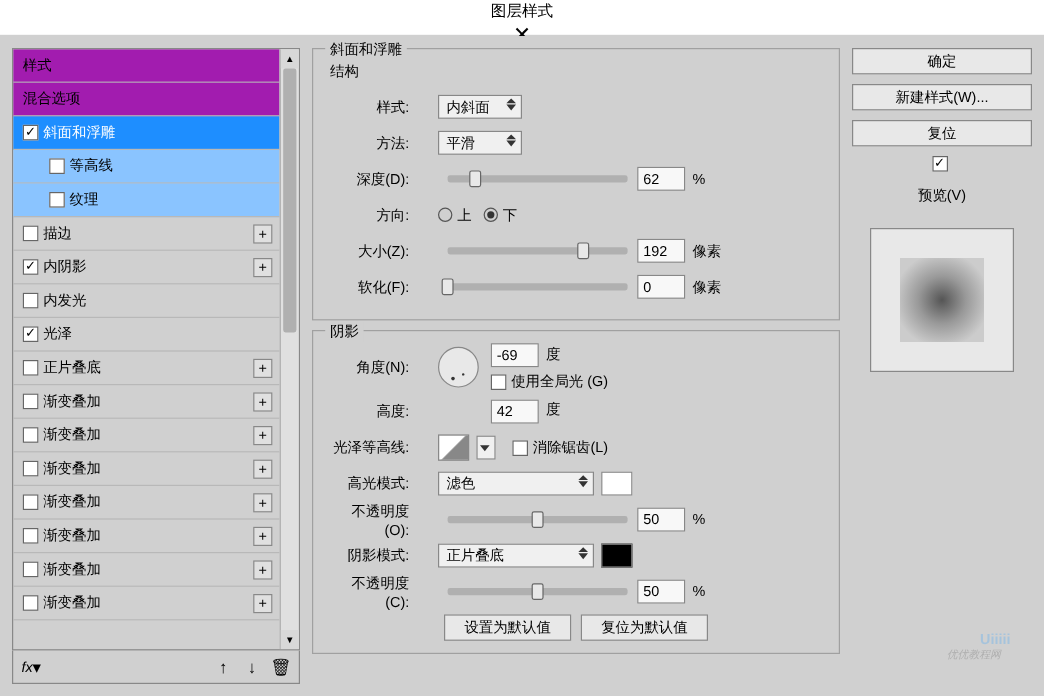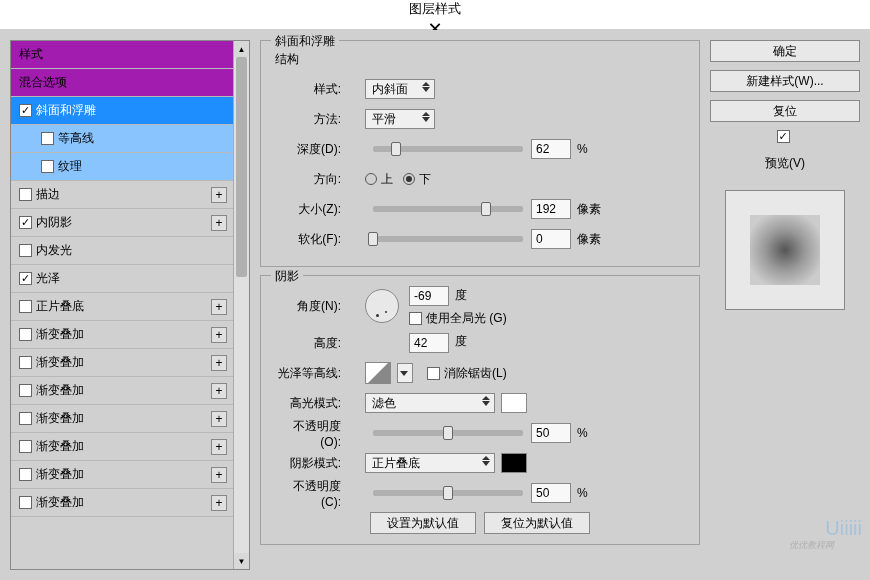--- a/index.html
+++ b/index.html
@@ -46,21 +46,21 @@
 .swatch-color { width: 26px; height: 20px; border: 1px solid #888; }
 .chk { width: 13px; height: 13px; border: 1px solid #666; background: #fff; display: inline-flex; align-items: center; justify-content: center; margin-right: 4px; }
 .chk.checked::after { content: "✓"; font-size: 11px; color: #000; line-height: 1; }
 .btn { background: #e8e8e8; border: 1px solid #888; height: 22px; padding: 0 16px; cursor: pointer; display: inline-flex; align-items: center; justify-content: center; }
 .bottom-btns { display: flex; justify-content: center; gap: 8px; margin-top: 6px; }
 .right-panel { width: 150px; display: flex; flex-direction: column; gap: 8px; align-items: center; }
 .right-panel .btn { width: 100%; }
 .preview-box { width: 120px; height: 120px; border: 1px solid #888; background: #e8e8e8; margin: 10px auto 0; display: flex; align-items: center; justify-content: center; }
 .preview-inner { width: 70px; height: 70px; background: radial-gradient(circle at 50% 50%, #555 0%, #999 40%, #ccc 80%); }
 .preview-row { display: flex; align-items: center; justify-content: center; gap: 12px; flex-direction: column; }
-.watermark { position: absolute; right: 8px; bottom: 40px; color: #7db8e8; font-size: 20px; font-weight: normal; opacity: 0.5; pointer-events: none; }
+.watermark { position: absolute; right: 28px; bottom: 40px; color: #7db8e8; font-size: 12px; font-weight: bold; opacity: 0.5; pointer-events: none; }
 .watermark-sub { position: absolute; right: 36px; bottom: 28px; color: #999; font-size: 9px; opacity: 0.6; pointer-events: none; font-style: italic; }
 .scrollbar-track { position: absolute; right: 0; top: 0; bottom: 0; width: 16px; background: #e0e0e0; border-left: 1px solid #aaa; }
 .scrollbar-thumb { position: absolute; left: 2px; right: 2px; top: 16px; height: 220px; background: #b0b0b0; border-radius: 2px; }
 .scrollbar-btn { position: absolute; left: 0; right: 0; height: 16px; background: #d8d8d8; display: flex; align-items: center; justify-content: center; font-size: 8px; }
 .left-list-inner { margin-right: 16px; }
 </style>
 </head>
 <body>
 
 <div class="window">
@@ -147,20 +147,27 @@
                 <span class="add-btn">+</span>
               </div>
             </div>
         </div>
         <div class="scrollbar-track">
           <div class="scrollbar-btn" style="top:0">▲</div>
           <div class="scrollbar-thumb"></div>
           <div class="scrollbar-btn" style="bottom:0">▼</div>
         </div>
       </div>
+      <div class="left-footer">
+        <span class="ico"><i>fx</i>▾</span>
+        <span class="spacer"></span>
+        <span class="ico">↑</span>
+        <span class="ico">↓</span>
+        <span class="ico">🗑</span>
+      </div>
     </div>
 
     <div class="center-panel">
       <div class="fieldset">
         <div class="fieldset-legend">斜面和浮雕</div>
         <div class="fieldset-inner-label">结构</div>
 
         <div class="form-row">
           <span class="form-label">样式:</span>
           <span class="select">

